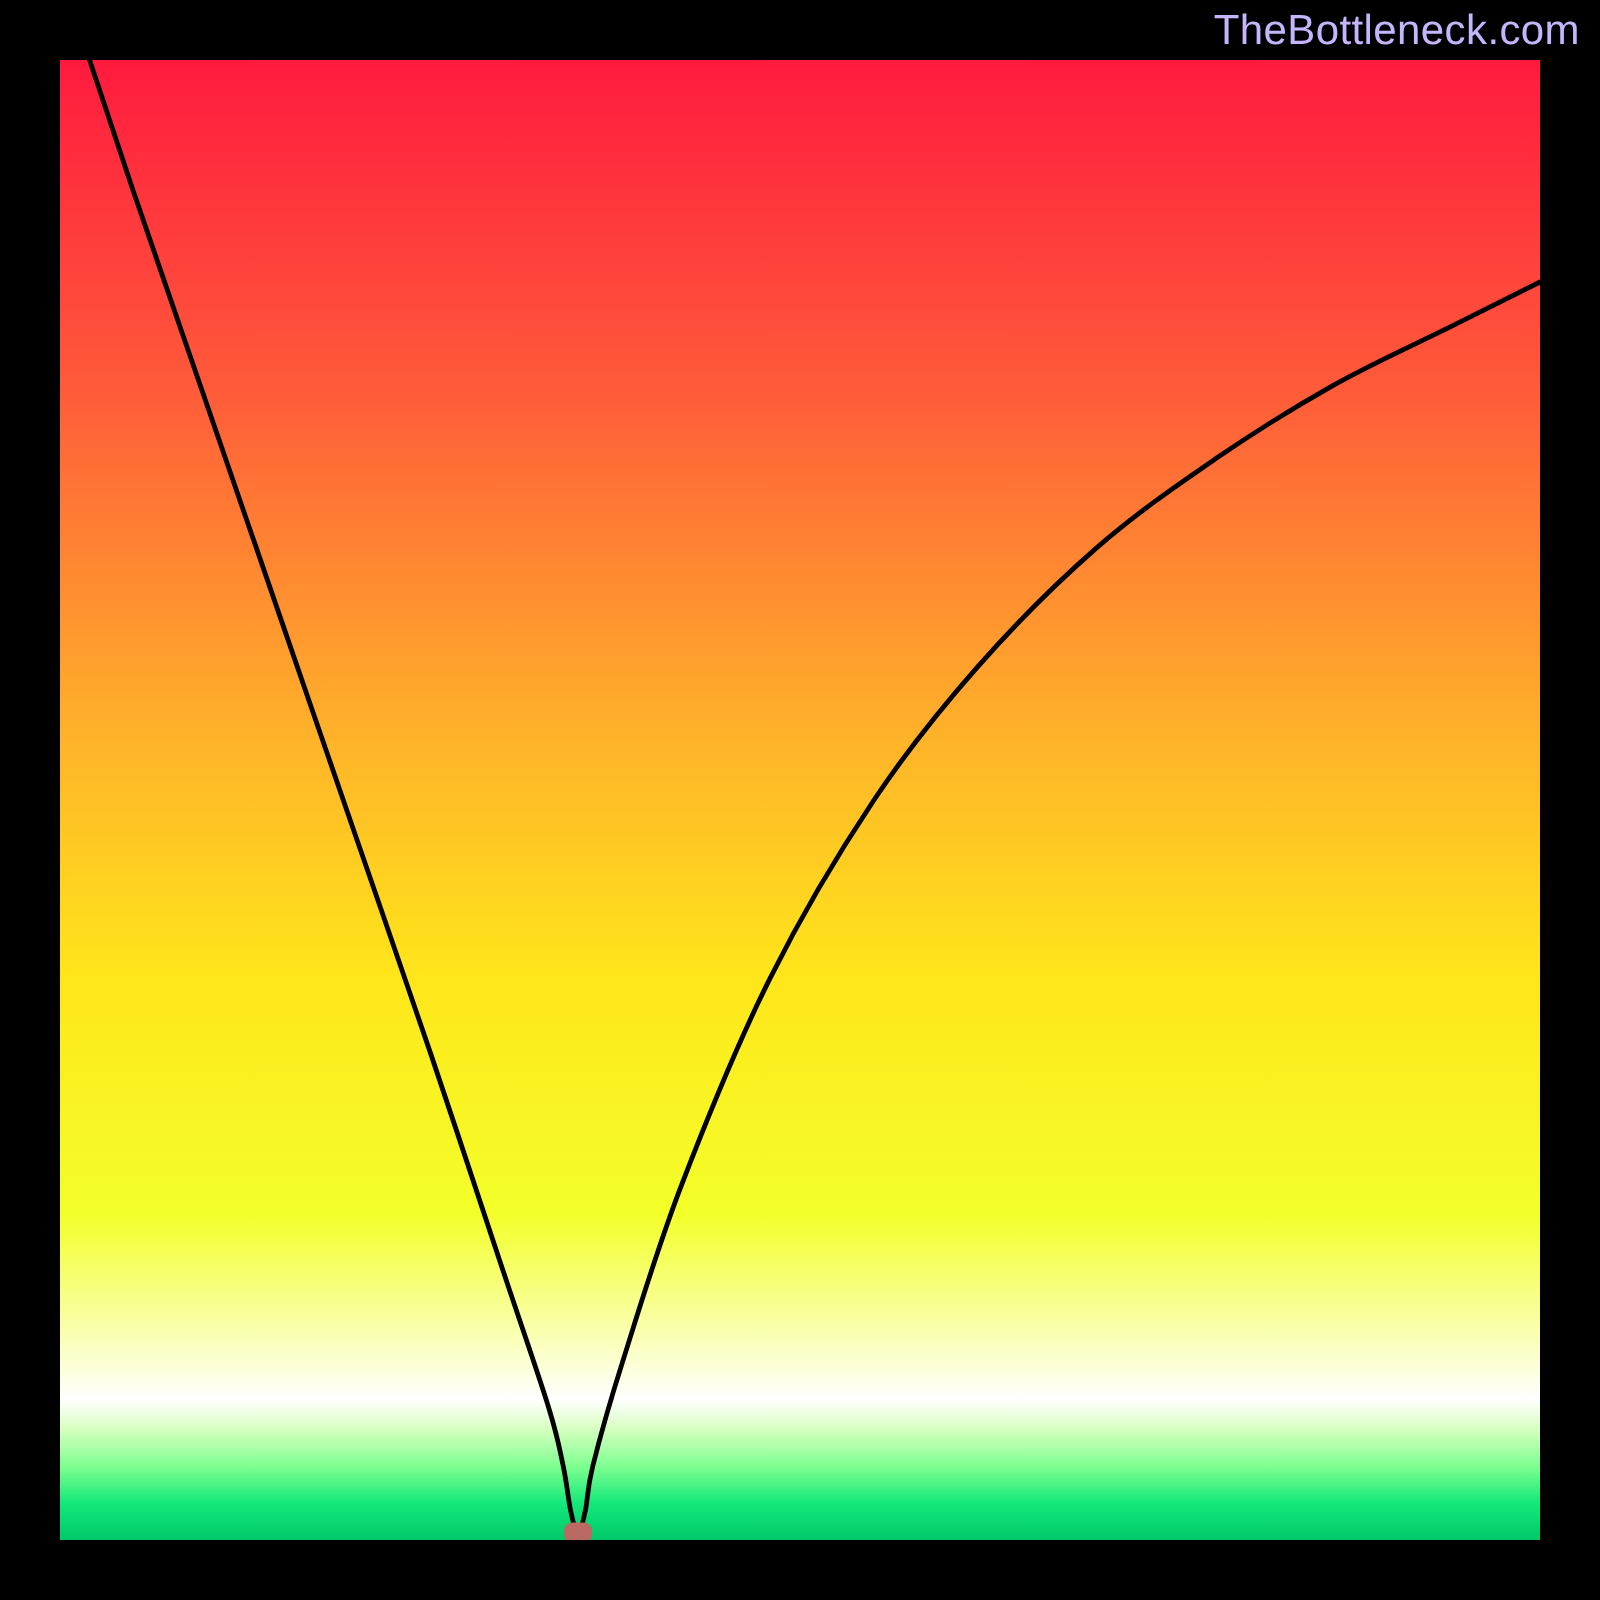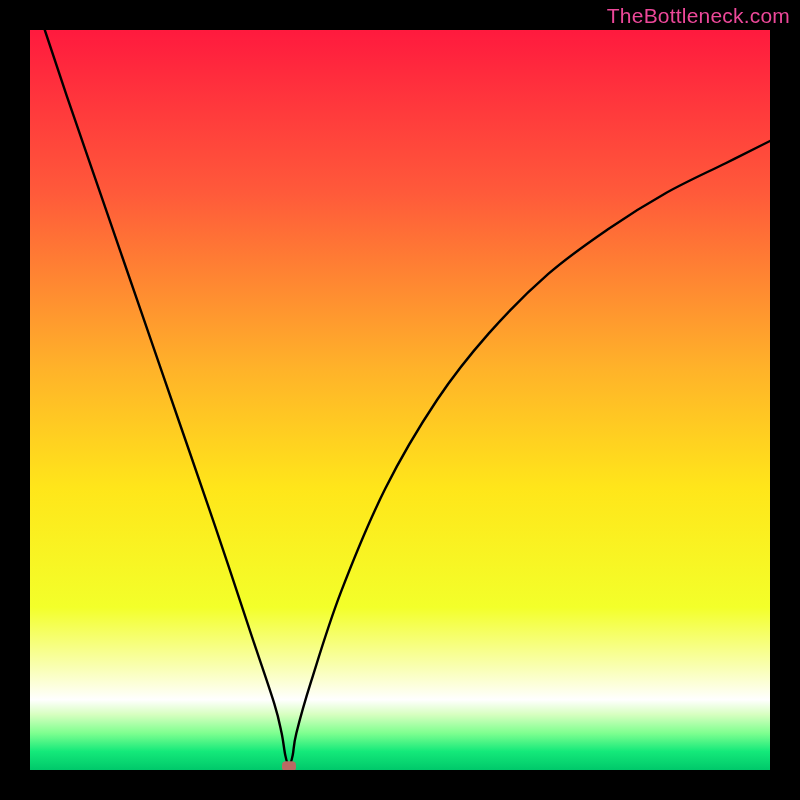--- a/index.html
+++ b/index.html
@@ -16,21 +16,21 @@
     top: 0;
     left: 0;
     width: 800px;
     height: 800px;
     background: #000;
   }
   .watermark {
     position: absolute;
     top: 4px;
     right: 10px;
-    color: #ec4899;
+    color: #c4b5fd;
     font-size: 21px;
     font-weight: 400;
     letter-spacing: 0.2px;
   }
   .plot {
     position: absolute;
     left: 30px;
     top: 30px;
     width: 740px;
     height: 740px;

